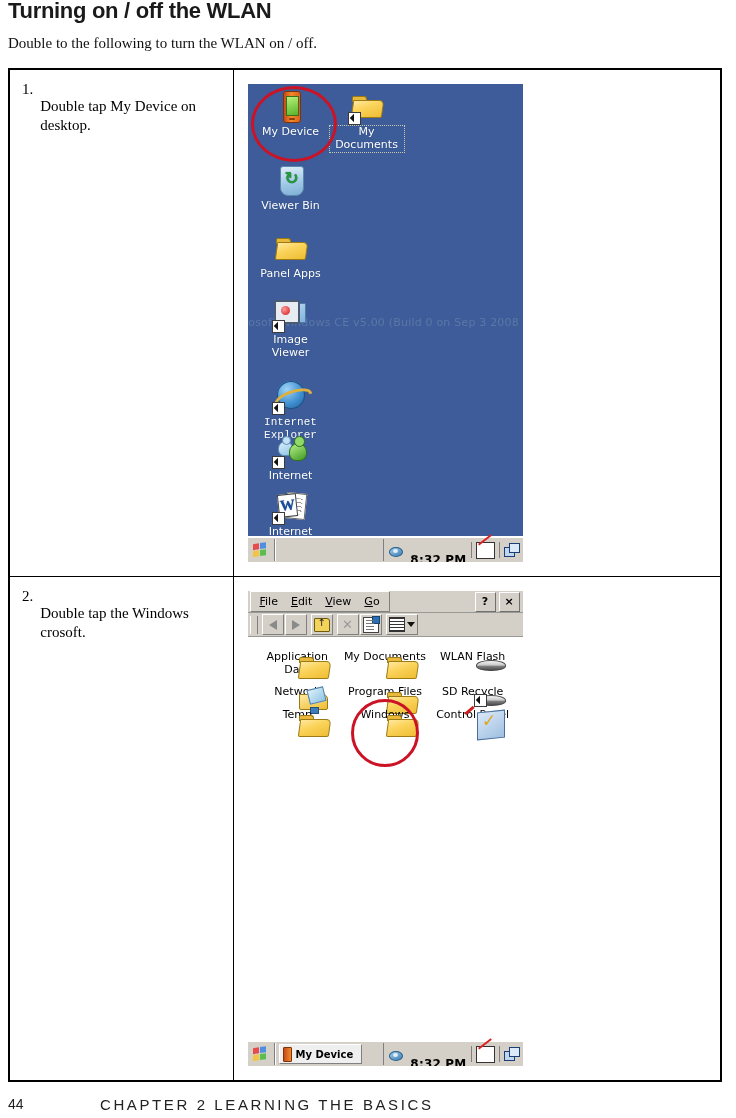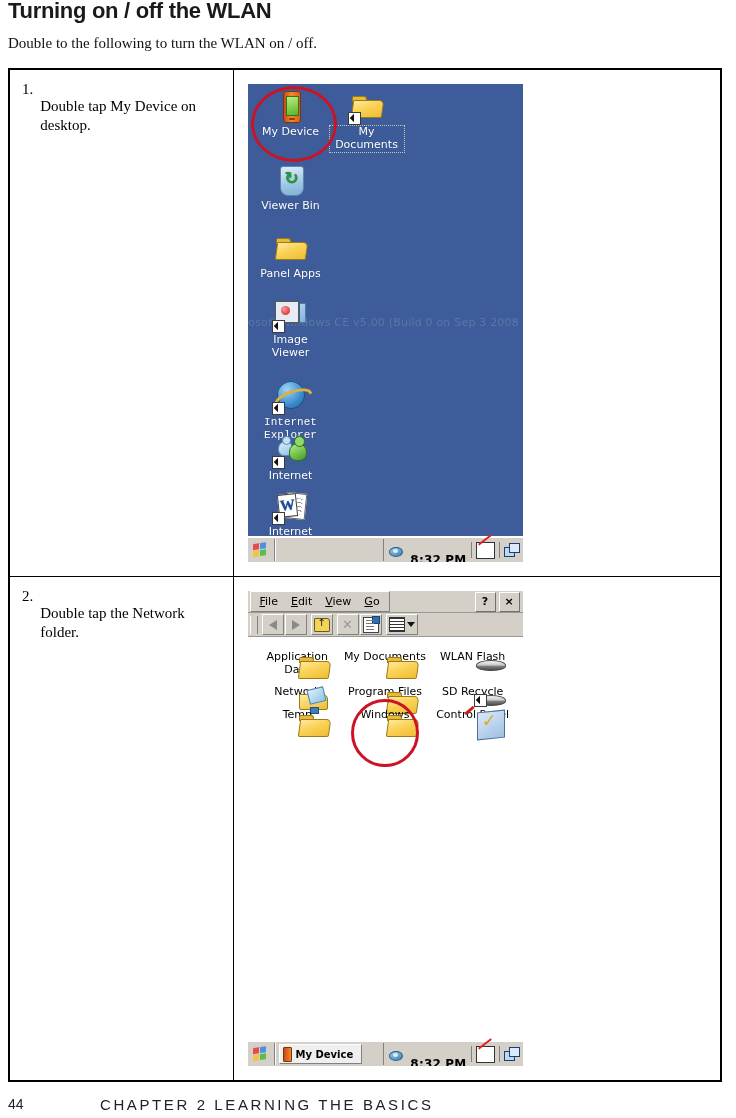--- a/index.html
+++ b/index.html
@@ -638,21 +638,21 @@
           </div>
         </div>
       </div>
     </td>
   </tr>
 
   <tr>
     <td>
       <div class="step-text">
         <span class="step-num">2.</span>
-        <span class="step-body">Double tap the Network folder.</span>
+        <span class="step-body">Double tap the Windows crosoft.</span>
       </div>
     </td>
     <td>
       <div class="shot-wrap">
         <div class="ce-explorer">
 
           <div class="menubar">
             <div class="menus">
               <span><u>F</u>ile</span>
               <span><u>E</u>dit</span>

